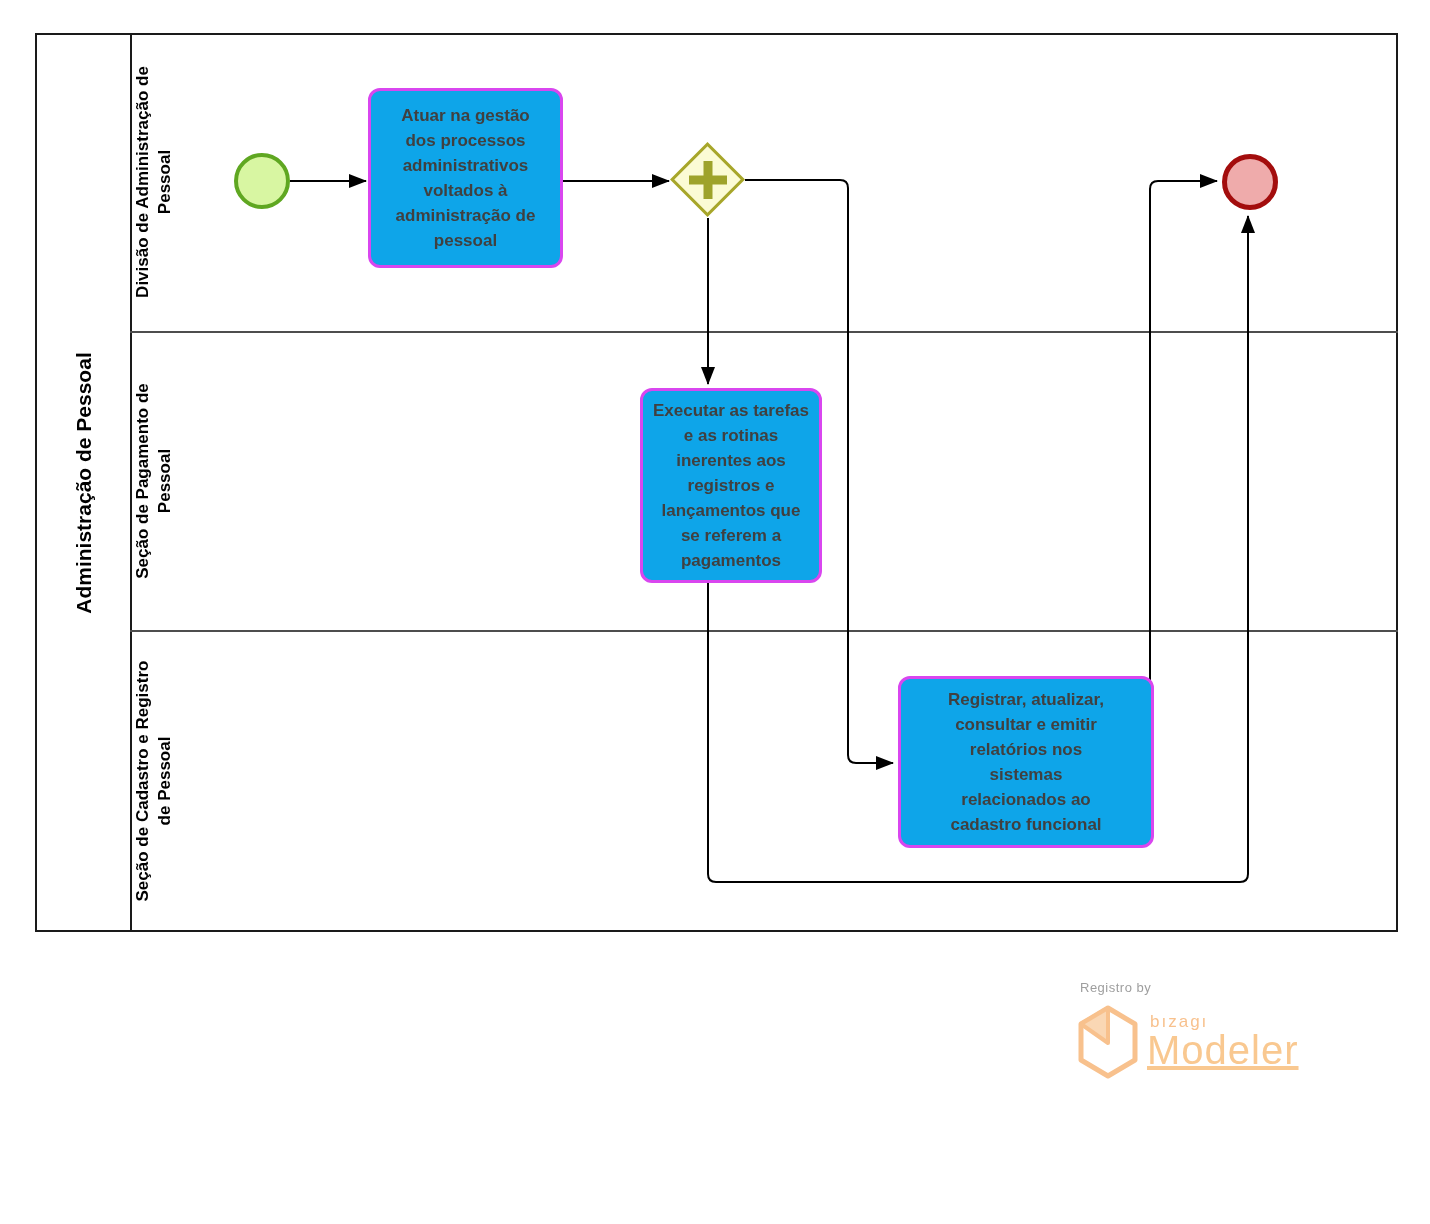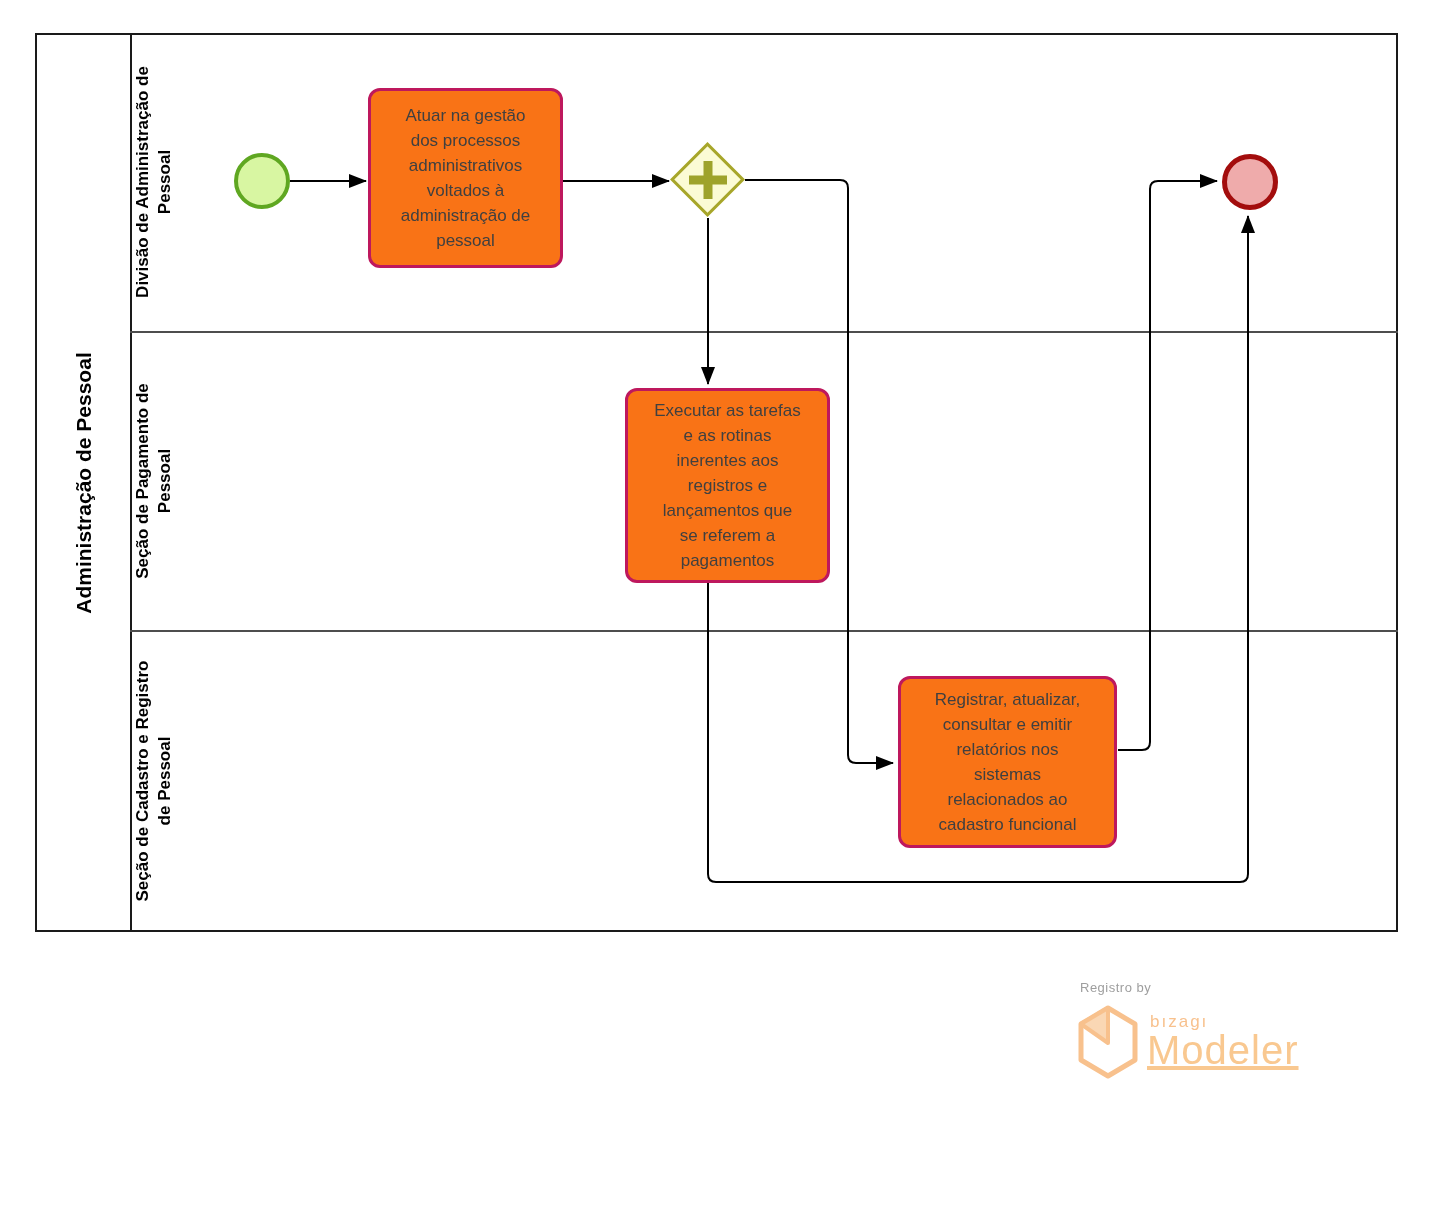--- a/index.html
+++ b/index.html
@@ -18,23 +18,23 @@
     position:absolute;left:50%;top:50%;
     transform:translate(-50%,-50%) rotate(-90deg);
     display:flex;align-items:center;justify-content:center;
     text-align:center;font-weight:bold;color:#000;
   }
   .pool-title-text{font-size:21px;line-height:26px;}
   .lane-label-text{font-size:17px;line-height:22px;}
 
   
   .task{
-    box-sizing:border-box;border:3px solid #be185d;border-radius:12px;
-    background:#f97316;display:flex;align-items:center;justify-content:center;
-    text-align:center;color:#404040;font-size:17px;line-height:25px;
+    box-sizing:border-box;border:3px solid #d946ef;border-radius:12px;
+    background:#0ea5e9;display:flex;align-items:center;justify-content:center;
+    text-align:center;color:#404040;font-size:17px;line-height:25px;font-weight:bold;
   }
   .event{box-sizing:border-box;border-radius:50%;}
   .start-event{background:#d8f6a2;border:4px solid #5fa721;}
   .end-event{background:#efabab;border:5px solid #a30d0d;}
   .gateway{
     box-sizing:border-box;width:53px;height:53px;background:#fbfbd5;
     border:3px solid #a7a62a;transform:rotate(45deg);
   }
   .gateway-inner{position:absolute;inset:0;transform:rotate(-45deg);}
   .plus-h{position:absolute;left:50%;top:50%;width:38px;height:9px;background:#9ea32b;transform:translate(-50%,-50%);}
@@ -101,29 +101,29 @@
 
   <div class="abs" style="left:681px;top:153px;width:53px;height:53px;">
     <div class="gateway">
       <div class="gateway-inner">
         <div class="plus-h"></div>
         <div class="plus-v"></div>
       </div>
     </div>
   </div>
 
-  <div class="abs task preline" style="left:625px;top:388px;width:205px;height:195px;">Executar as tarefas
+  <div class="abs task preline" style="left:640px;top:388px;width:182px;height:195px;">Executar as tarefas
 e as rotinas
 inerentes aos
 registros e
 lançamentos  que
 se referem a
 pagamentos</div>
 
-  <div class="abs task preline" style="left:898px;top:676px;width:219px;height:172px;">Registrar, atualizar,
+  <div class="abs task preline" style="left:898px;top:676px;width:256px;height:172px;">Registrar, atualizar,
 consultar e emitir
 relatórios nos
 sistemas
 relacionados ao
 cadastro funcional</div>
 
   <div class="abs event end-event" style="left:1222px;top:154px;width:56px;height:56px;"></div>
 
   <div class="abs powered-by" style="left:1080px;top:980px;">Registro by</div>
 

